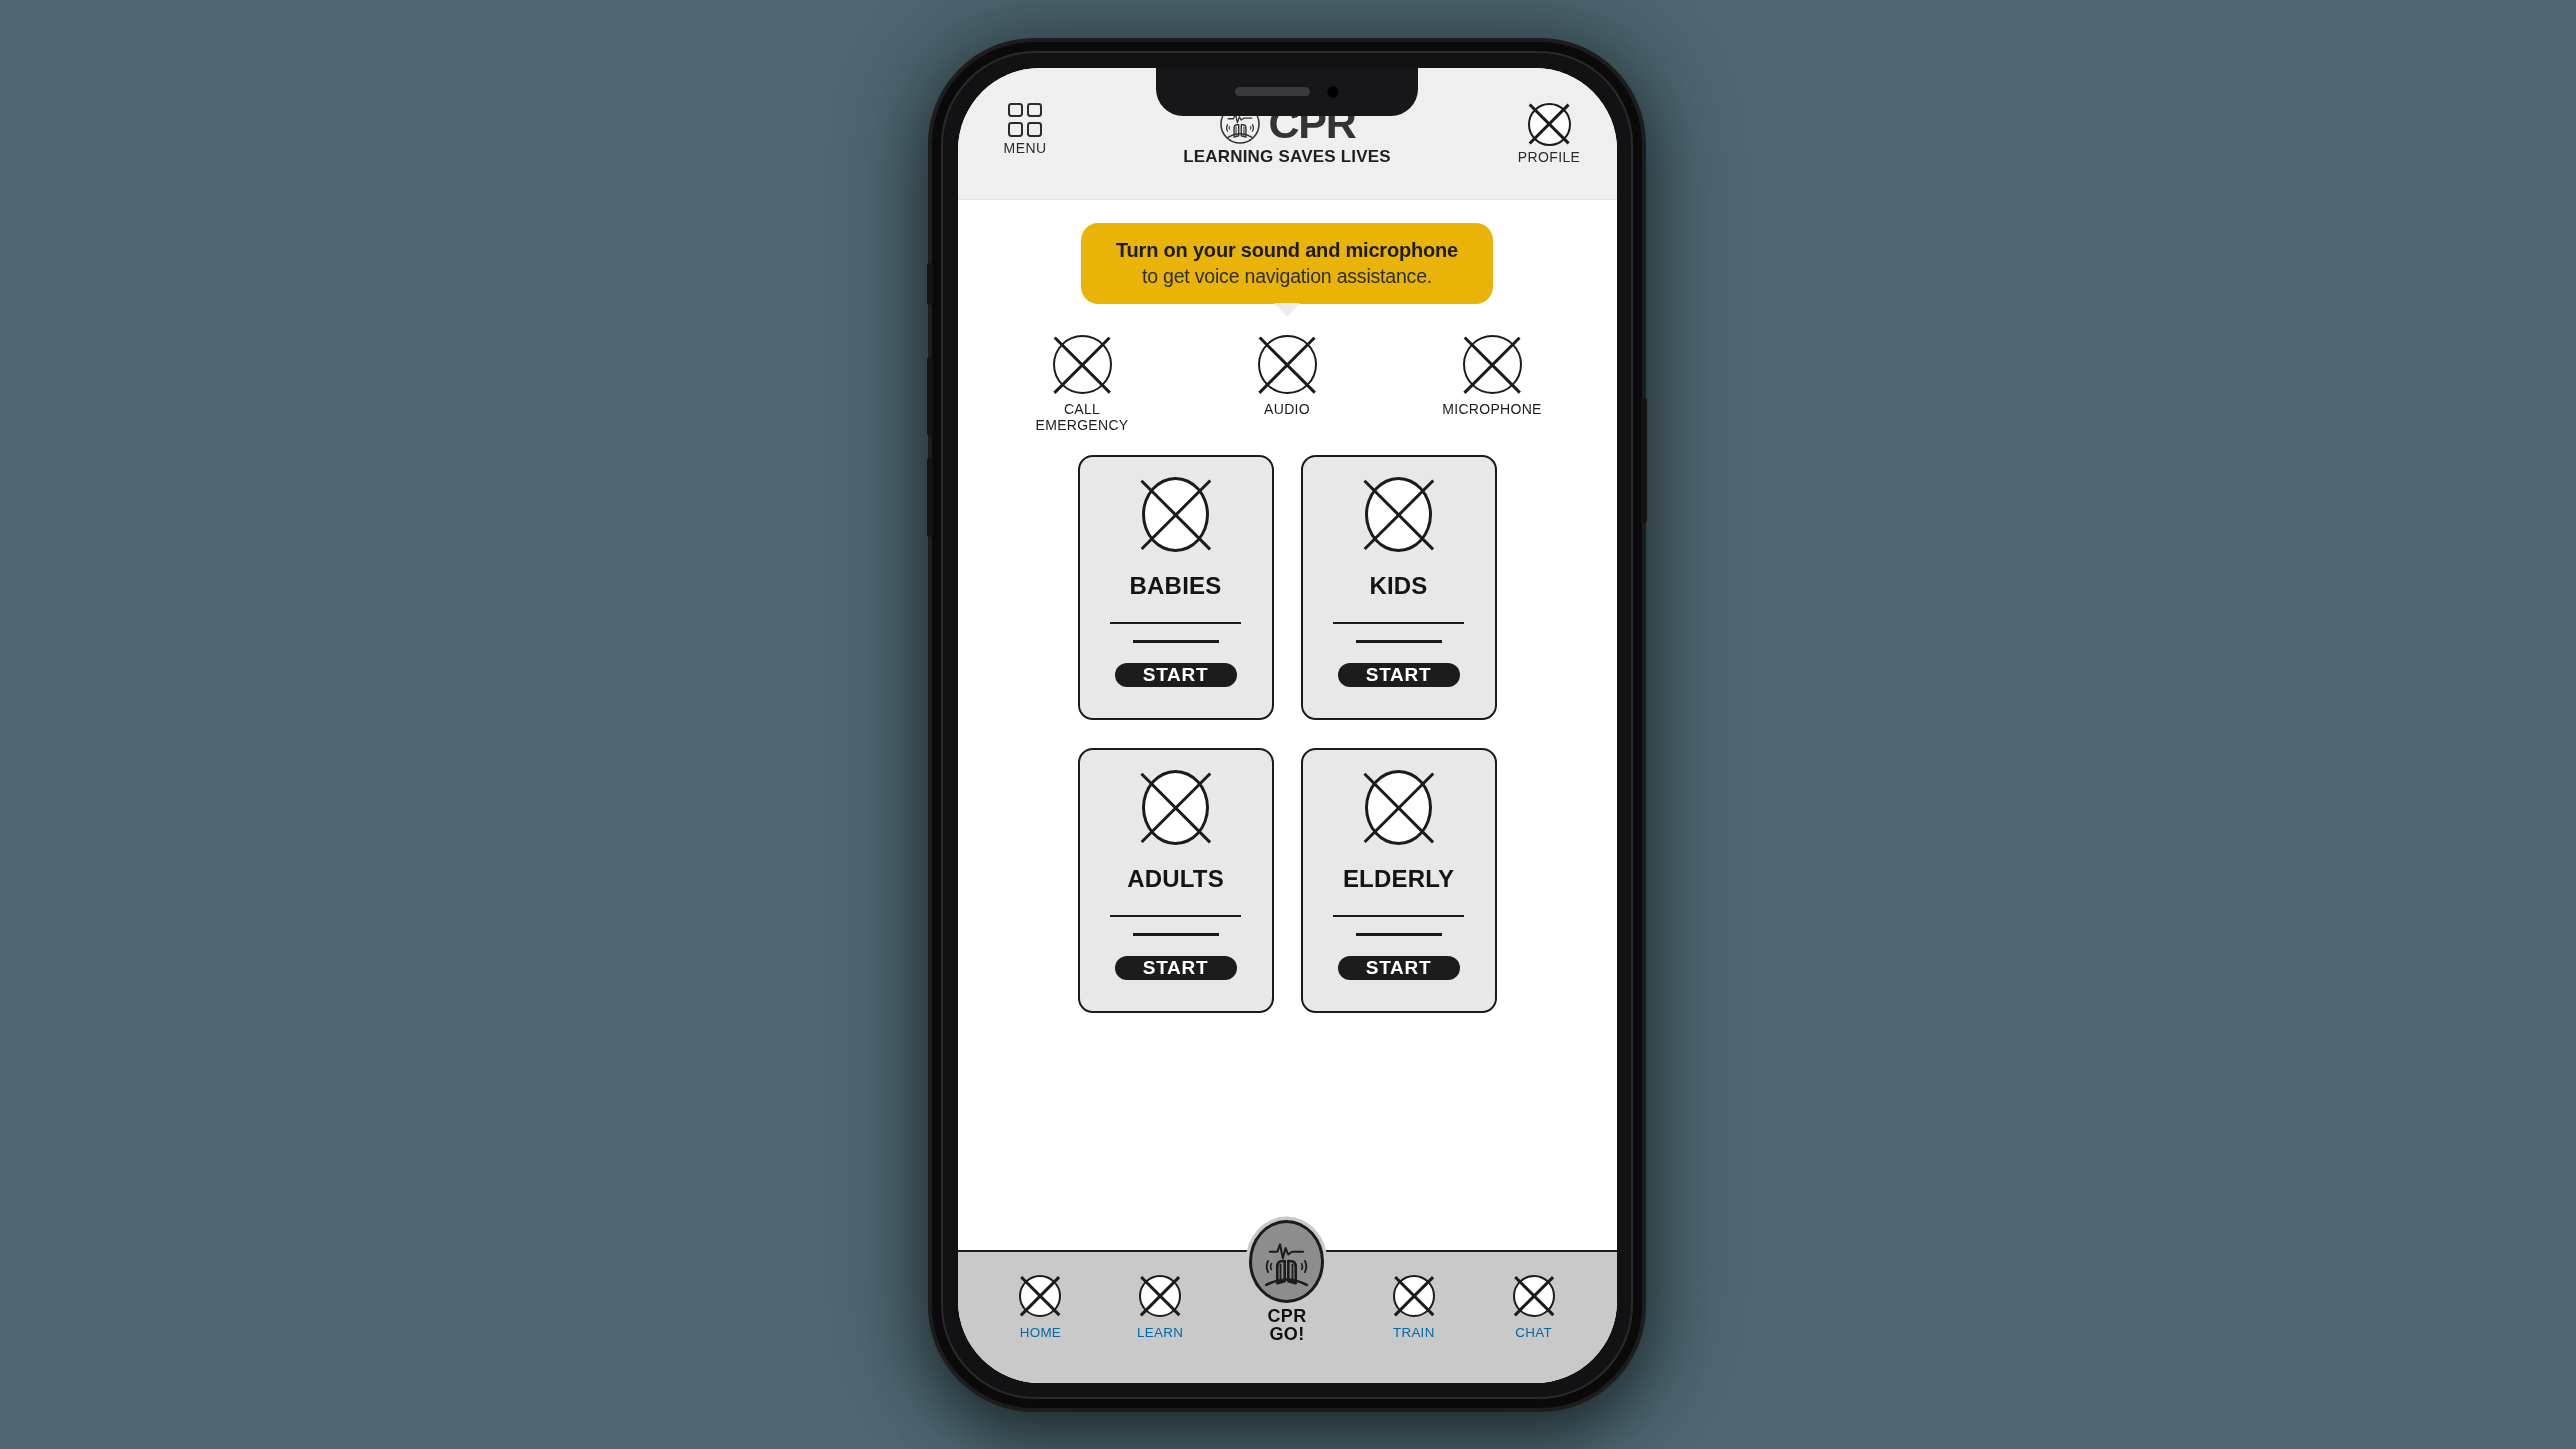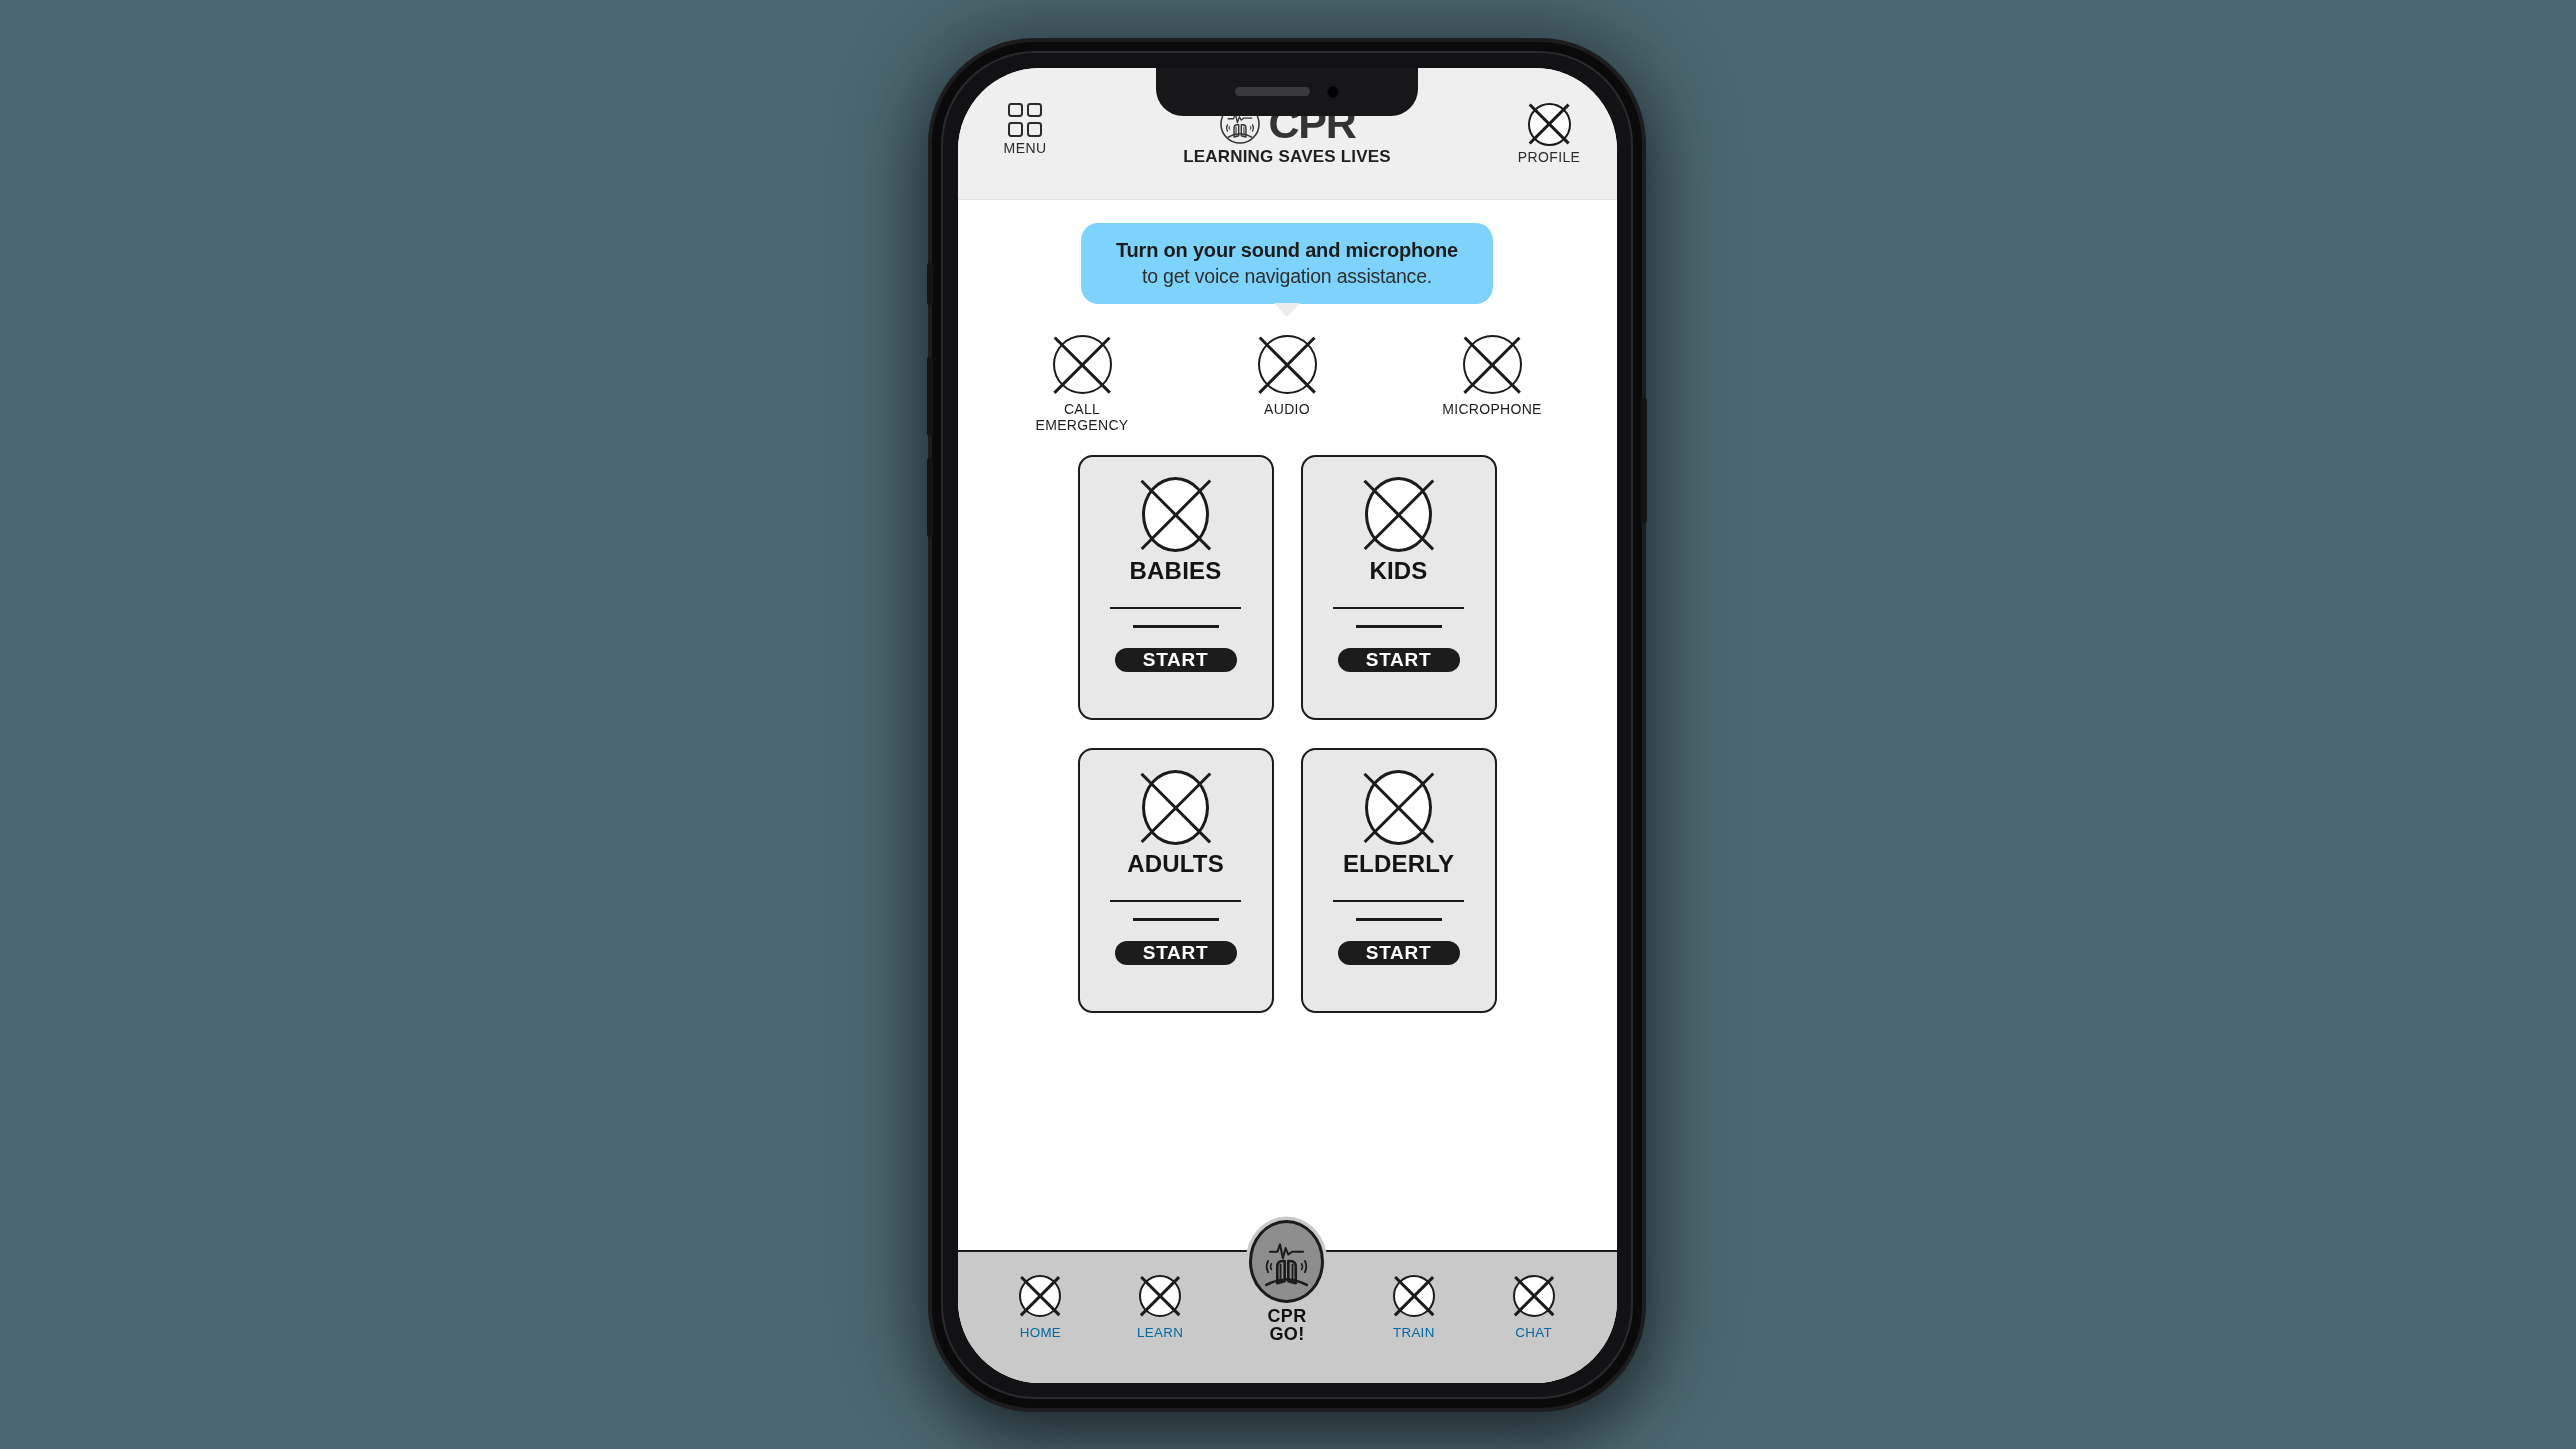--- a/index.html
+++ b/index.html
@@ -193,21 +193,21 @@
     display: flex;
     flex-direction: column;
     align-items: center;
     padding-top: 23px;
   }
 
   
   #voice-tip {
     position: relative;
     width: 412px;
-    background: #7dd3fc;
+    background: #eab308;
     border-radius: 17.4px;
     padding: 14.8px 13.4px 16px;
     text-align: center;
     box-sizing: border-box;
   }
   #voice-tip::after {
     content: "";
     position: absolute;
     left: 50%;
     bottom: -13.4px;
@@ -281,21 +281,21 @@
     display: flex;
     flex-direction: column;
     align-items: center;
     padding-top: 20px;
     box-sizing: border-box;
     cursor: pointer;
   }
   .victim-card .xcircle { width: 67px; height: 75px; border-width: 3.4px; }
   .victim-card .xcircle::before, .victim-card .xcircle::after { width: 3.4px; }
   .card-title {
-    margin-top: 5px;
+    margin-top: 20px;
     font-size: 24px;
     font-weight: bold;
     color: #141414;
     letter-spacing: 0.2px;
   }
   .card-line-wide {
     margin-top: 21.5px;
     width: 131px;
     height: 2.7px;
     background: #1a1a1a;

